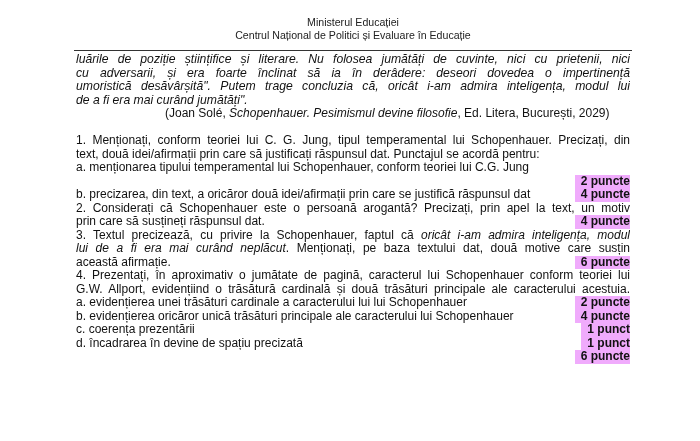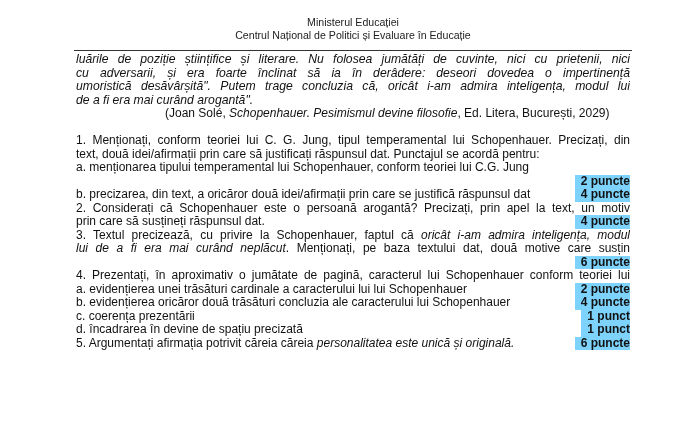--- a/index.html
+++ b/index.html
@@ -26,49 +26,50 @@
   }
   .line{
     position:relative;height:13.5px;overflow:hidden;
     white-space:normal;
   }
   .line.blank{height:13.5px;}
   .line.just{text-align:justify;text-align-last:justify;}
   .line .txt{display:inline;}
   .b{font-weight:normal;}
   .i{font-style:italic;}
-  .points{position:absolute;right:0;top:0;font-weight:bold;white-space:nowrap;background:#7dd3fc;padding-left:6px;}
+  .points{position:absolute;right:0;top:0;font-weight:bold;white-space:nowrap;background:#f0abfc;padding-left:6px;}
   .quote{font-size:12.2px;}
 </style>
 </head>
 <body>
 
 <div class="page">
   <div class="header">
     <div>Ministerul Educației</div>
     <div>Centrul Național de Politici și Evaluare în Educație</div>
   </div>
   <div class="rule"></div>
   <div class="doc">
       <div class="line just quote"><span class="txt"><span class="i">luările de poziție științifice și literare. Nu folosea jumătăți de cuvinte, nici cu prietenii, nici</span></span></div>
       <div class="line just quote"><span class="txt"><span class="i">cu adversarii, și era foarte înclinat să ia în derâdere: deseori dovedea o impertinență</span></span></div>
       <div class="line just quote"><span class="txt"><span class="i">umoristică desăvârșită". Putem trage concluzia că, oricât i-am admira inteligența, modul lui</span></span></div>
-      <div class="line quote"><span class="txt"><span class="i">de a fi era mai curând arogantă".</span></span></div>
+      <div class="line quote"><span class="txt"><span class="i">de a fi era mai curând jumătăți".</span></span></div>
       <div class="line" style="padding-left: 89px;"><span class="txt"><span>(</span><span class="b">Joan Solé</span><span>, </span><span class="i">Schopenhauer. Pesimismul devine filosofie</span><span>, Ed. Litera, București, 2029)</span></span></div>
       <div class="line blank"></div>
       <div class="line just"><span class="txt"><span>1. Menționați, conform teoriei lui C. G. Jung, tipul temperamental lui Schopenhauer. Precizați, din</span></span></div>
       <div class="line"><span class="txt"><span>text, două idei/afirmații prin care să justificați răspunsul dat. Punctajul se acordă pentru:</span></span></div>
       <div class="line"><span class="txt"><span>a. menționarea tipului temperamental lui Schopenhauer, conform teoriei lui C.G. Jung</span></span></div>
       <div class="line"><span class="txt"></span><span class="points">2 puncte</span></div>
       <div class="line"><span class="txt"><span>b. precizarea, din text, a oricăror două idei/afirmații prin care se justifică răspunsul dat</span></span><span class="points">4 puncte</span></div>
       <div class="line just"><span class="txt"><span>2. Considerați că Schopenhauer este o persoană arogantă? Precizați, prin apel la text, un motiv</span></span></div>
       <div class="line"><span class="txt"><span>prin care să susțineți răspunsul dat.</span></span><span class="points">4 puncte</span></div>
       <div class="line just"><span class="txt"><span>3. Textul precizează, cu privire la Schopenhauer, faptul că </span><span class="i">oricât i-am admira inteligența, modul</span></span></div>
       <div class="line just"><span class="txt"><span class="i">lui de a fi era mai curând neplăcut</span><span>. Menționați, pe baza textului dat, două motive care susțin</span></span></div>
-      <div class="line"><span class="points">6 puncte</span></div>
+      <div class="line"><span class="txt"><span>această afirmație.</span></span><span class="points">6 puncte</span></div>
       <div class="line just"><span class="txt"><span>4. Prezentați, în aproximativ o jumătate de pagină, caracterul lui Schopenhauer conform teoriei lui</span></span></div>
+      <div class="line just"><span class="txt"><span>G.W. Allport, evidențiind o trăsătură cardinală și două trăsături principale ale caracterului acestuia.</span></span></div>
       <div class="line"><span class="txt"><span>a. evidențierea unei trăsături cardinale a caracterului lui lui Schopenhauer</span></span><span class="points">2 puncte</span></div>
-      <div class="line"><span class="txt"><span>b. evidențierea oricăror două trăsături concluzia ale caracterului lui Schopenhauer</span></span><span class="points">4 puncte</span></div>
+      <div class="line"><span class="txt"><span>b. evidențierea oricăror unică trăsături principale ale caracterului lui Schopenhauer</span></span><span class="points">4 puncte</span></div>
       <div class="line"><span class="txt"><span>c. coerența prezentării</span></span><span class="points">1 punct</span></div>
       <div class="line"><span class="txt"><span>d. încadrarea în devine de spațiu precizată</span></span><span class="points">1 punct</span></div>
-      <div class="line"><span class="txt"><span>5. Argumentați afirmația potrivit căreia căreia </span><span class="i">personalitatea este unică și originală.</span></span><span class="points">6 puncte</span></div>
+      <div class="line"><span class="points">6 puncte</span></div>
     </div>
 </div>
 
 </body></html>

